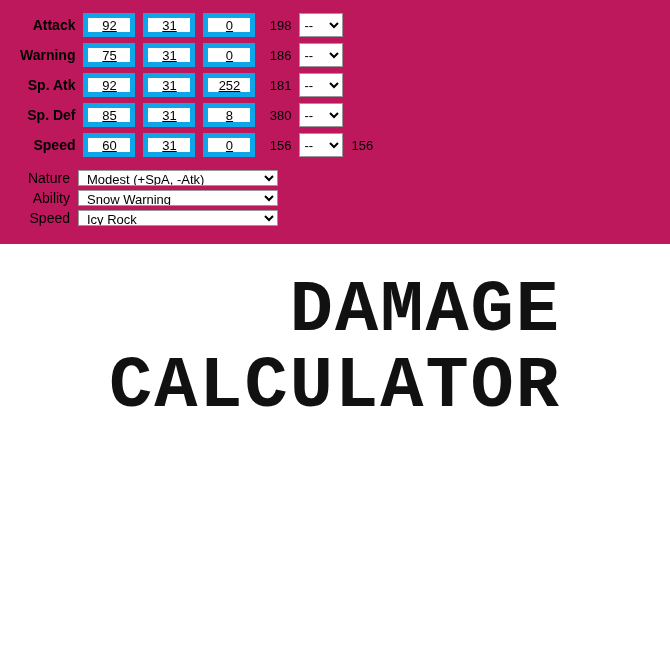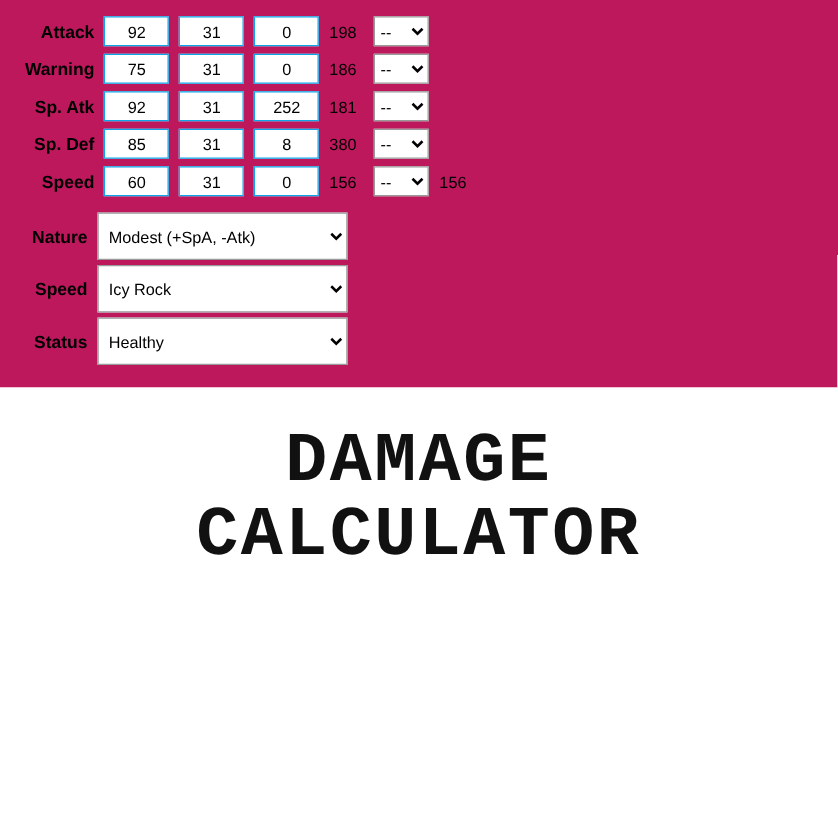--- a/index.html
+++ b/index.html
@@ -28,30 +28,31 @@
     .stat-label {
       font-weight: bold;
       text-align: right;
       padding-right: 8px;
       min-width: 60px;
     }
 
     .stat-input {
       width: 52px;
       height: 24px;
-      border: 1px solid #0ea5e9;
+      border: 5px solid #0ea5e9;
       background: #fff;
       text-align: center;
       font-size: 13px;
       padding: 2px;
+      text-decoration: underline;
     }
 
     .stat-total {
       min-width: 36px;
-      text-align: left;
+      text-align: right;
       padding-left: 4px;
       font-size: 13px;
       margin-left: 37px;
     }
 
     .stat-select {
       height: 24px;
       border: 1px solid #999;
       background: #fff;
       font-size: 13px;
@@ -67,49 +68,49 @@
       margin-top: 4px;
     }
 
     .field-row {
       display: flex;
       align-items: center;
       margin-bottom: 4px;
     }
 
     .field-label {
-      font-weight: bold;
+      font-weight: normal;
       min-width: 62px;
       text-align: right;
       padding-right: 8px;
     }
 
     .field-select {
-      height: 38px;
+      height: 16px;
       border: 1px solid #999;
       background: #fff;
       font-size: 13px;
       min-width: 200px;
       padding: 0 4px;
     }
 
     .bottom-section {
       background: #fff;
       display: flex;
       align-items: center;
       justify-content: center;
       padding: 30px 10px 40px 10px;
     }
 
     .damage-calculator-text {
       font-family: 'Courier New', Courier, monospace;
       font-weight: 900;
-      font-size: 56px;
+      font-size: 72px;
       color: #111;
-      text-align: center;
+      text-align: right;
       line-height: 1.05;
       letter-spacing: 2px;
       text-transform: uppercase;
     }
   </style>
 </head>
 <body>
 
 <div class="top-section">
   <table class="stats-table">
@@ -157,26 +158,26 @@
         </tr>
       </tbody>
   </table>
 
   <div class="field-rows">
     <div class="field-row">
       <span class="field-label">Nature</span>
       <select class="field-select" id="nature-select"><option value="Hardy">Hardy</option><option value="Lonely">Lonely</option><option value="Brave">Brave</option><option value="Adamant">Adamant</option><option value="Naughty">Naughty</option><option value="Bold">Bold</option><option value="Docile">Docile</option><option value="Relaxed">Relaxed</option><option value="Impish">Impish</option><option value="Lax">Lax</option><option value="Timid">Timid</option><option value="Hasty">Hasty</option><option value="Serious">Serious</option><option value="Jolly">Jolly</option><option value="Naive">Naive</option><option value="Modest (+SpA, -Atk)" selected="">Modest (+SpA, -Atk)</option><option value="Mild">Mild</option><option value="Quiet">Quiet</option><option value="Bashful">Bashful</option><option value="Rash">Rash</option><option value="Calm">Calm</option><option value="Gentle">Gentle</option><option value="Sassy">Sassy</option><option value="Careful">Careful</option><option value="Quirky">Quirky</option></select>
     </div>
     <div class="field-row">
+      <span class="field-label">Ability</span>
+      <select class="field-select" id="ability-select"><option value="Snow Warning">Snow Warning</option><option value="Snow Cloak">Snow Cloak</option><option value="Forecast">Forecast</option><option value="Ice Body">Ice Body</option></select>
+    </div>
+    <div class="field-row">
       <span class="field-label">Speed</span>
       <select class="field-select" id="item-select"><option value="None">None</option><option value="Icy Rock" selected="">Icy Rock</option><option value="Choice Scarf">Choice Scarf</option><option value="Choice Specs">Choice Specs</option><option value="Life Orb">Life Orb</option><option value="Leftovers">Leftovers</option></select>
-    </div>
-    <div class="field-row">
-      <span class="field-label">Status</span>
-      <select class="field-select" id="status-select"><option value="Healthy">Healthy</option><option value="Burned">Burned</option><option value="Paralyzed">Paralyzed</option><option value="Poisoned">Poisoned</option><option value="Badly Poisoned">Badly Poisoned</option><option value="Asleep">Asleep</option><option value="Frozen">Frozen</option></select>
     </div>
   </div>
 </div>
 
 <div class="bottom-section">
   <div class="damage-calculator-text">
     <div>DAMAGE</div>
     <div>CALCULATOR</div>
   </div>
 </div>

